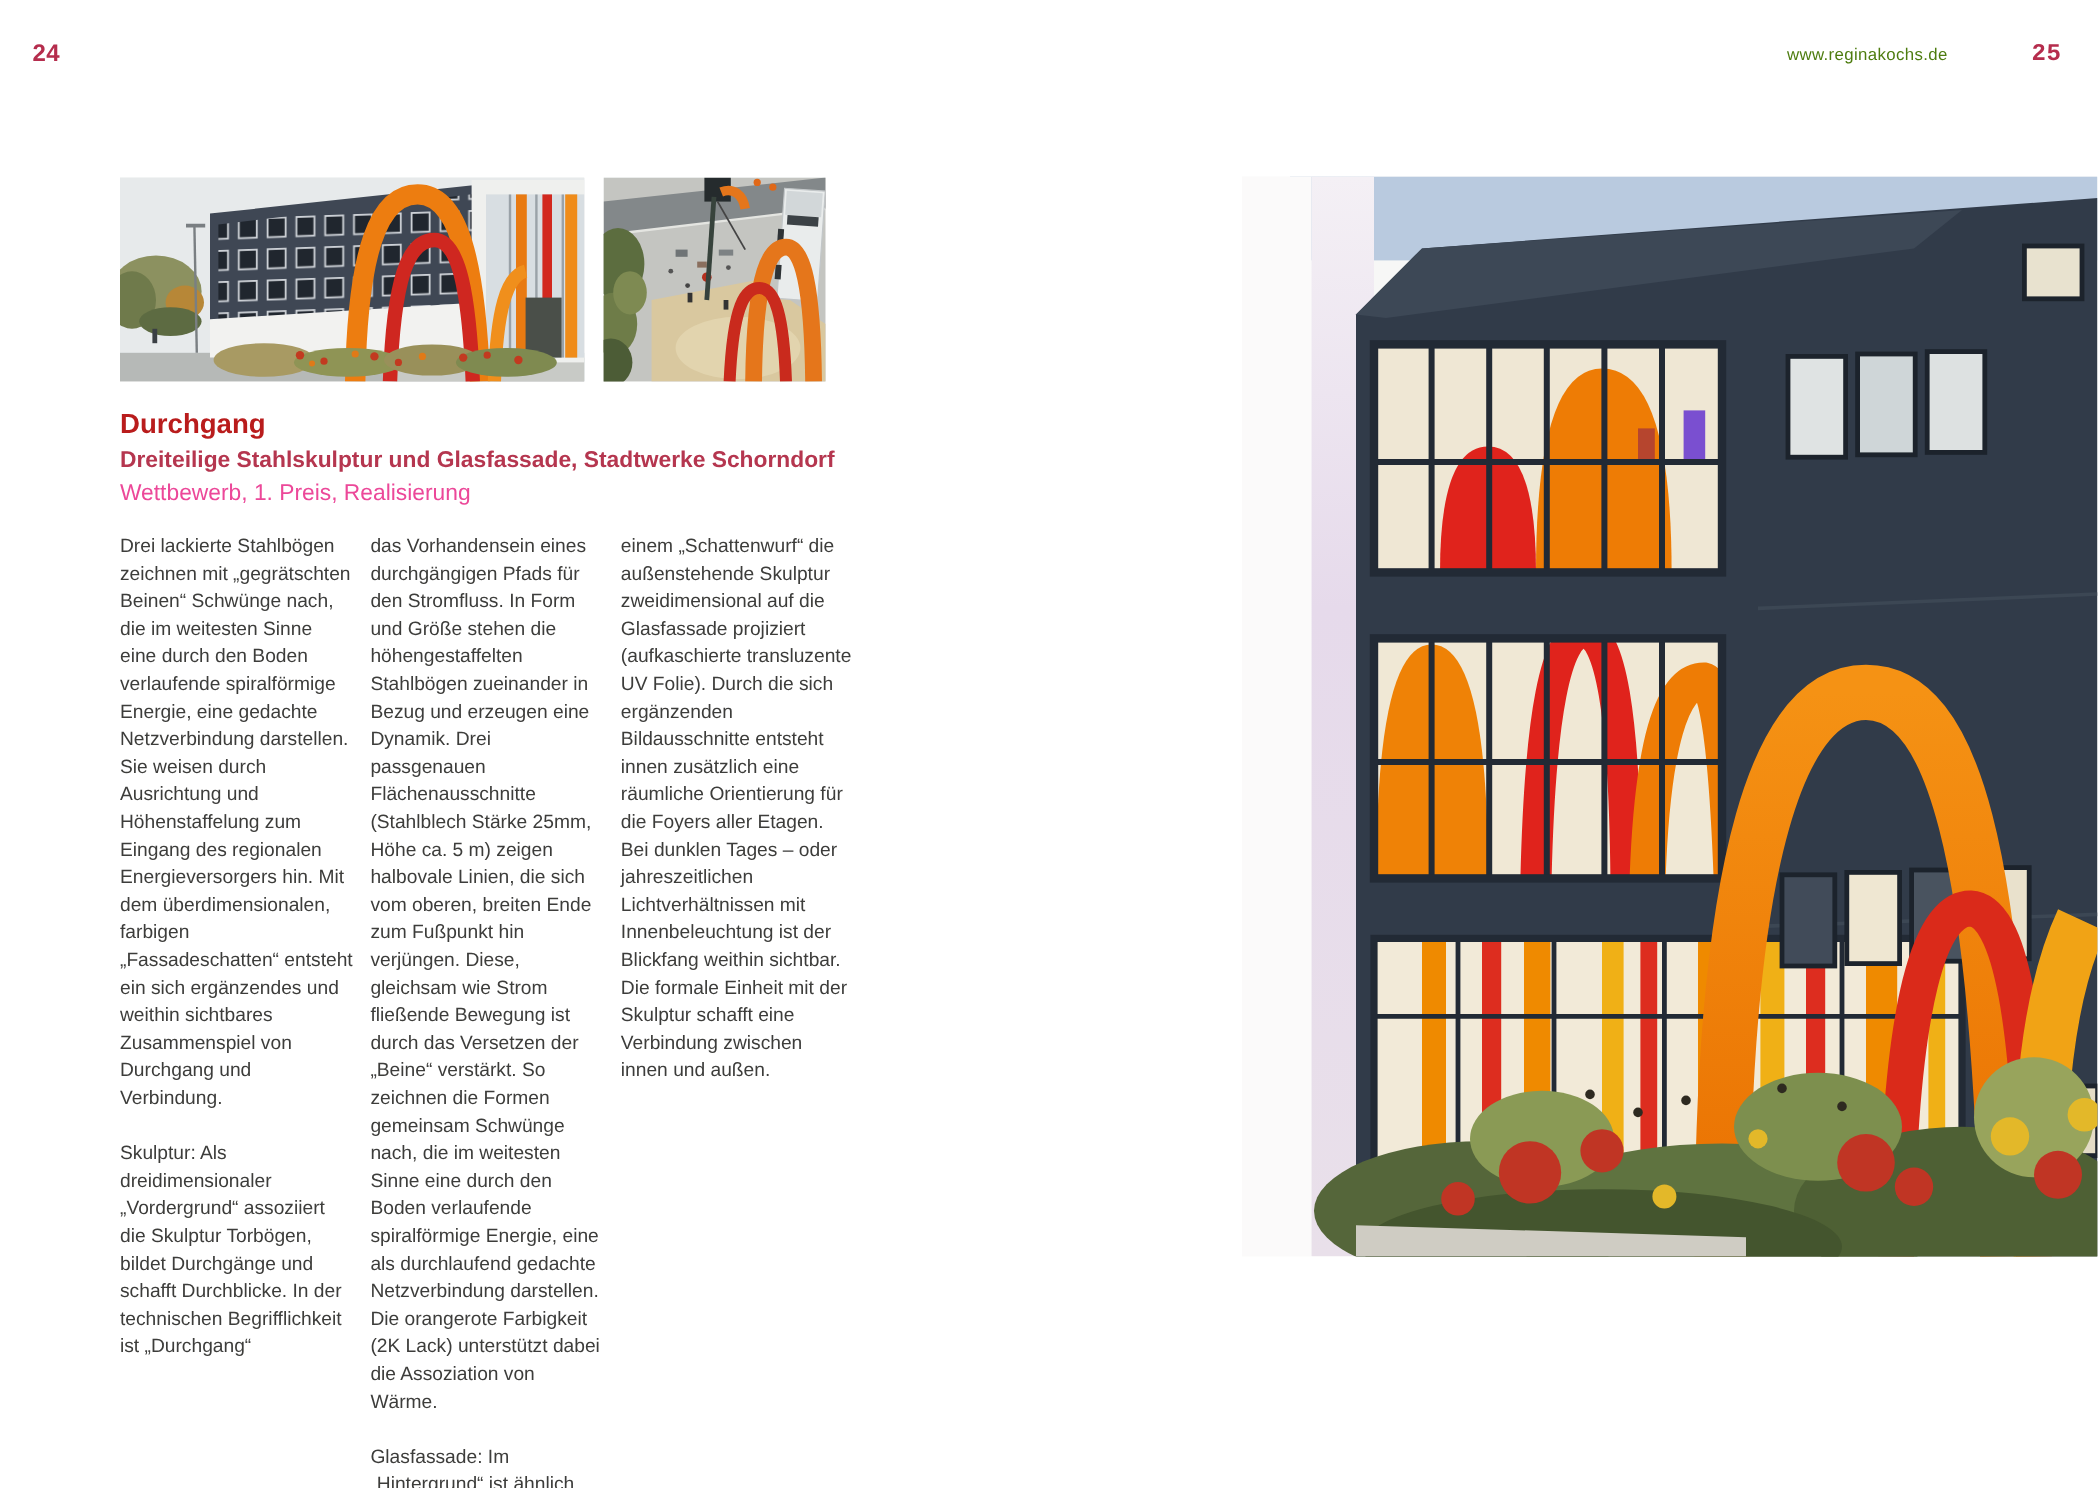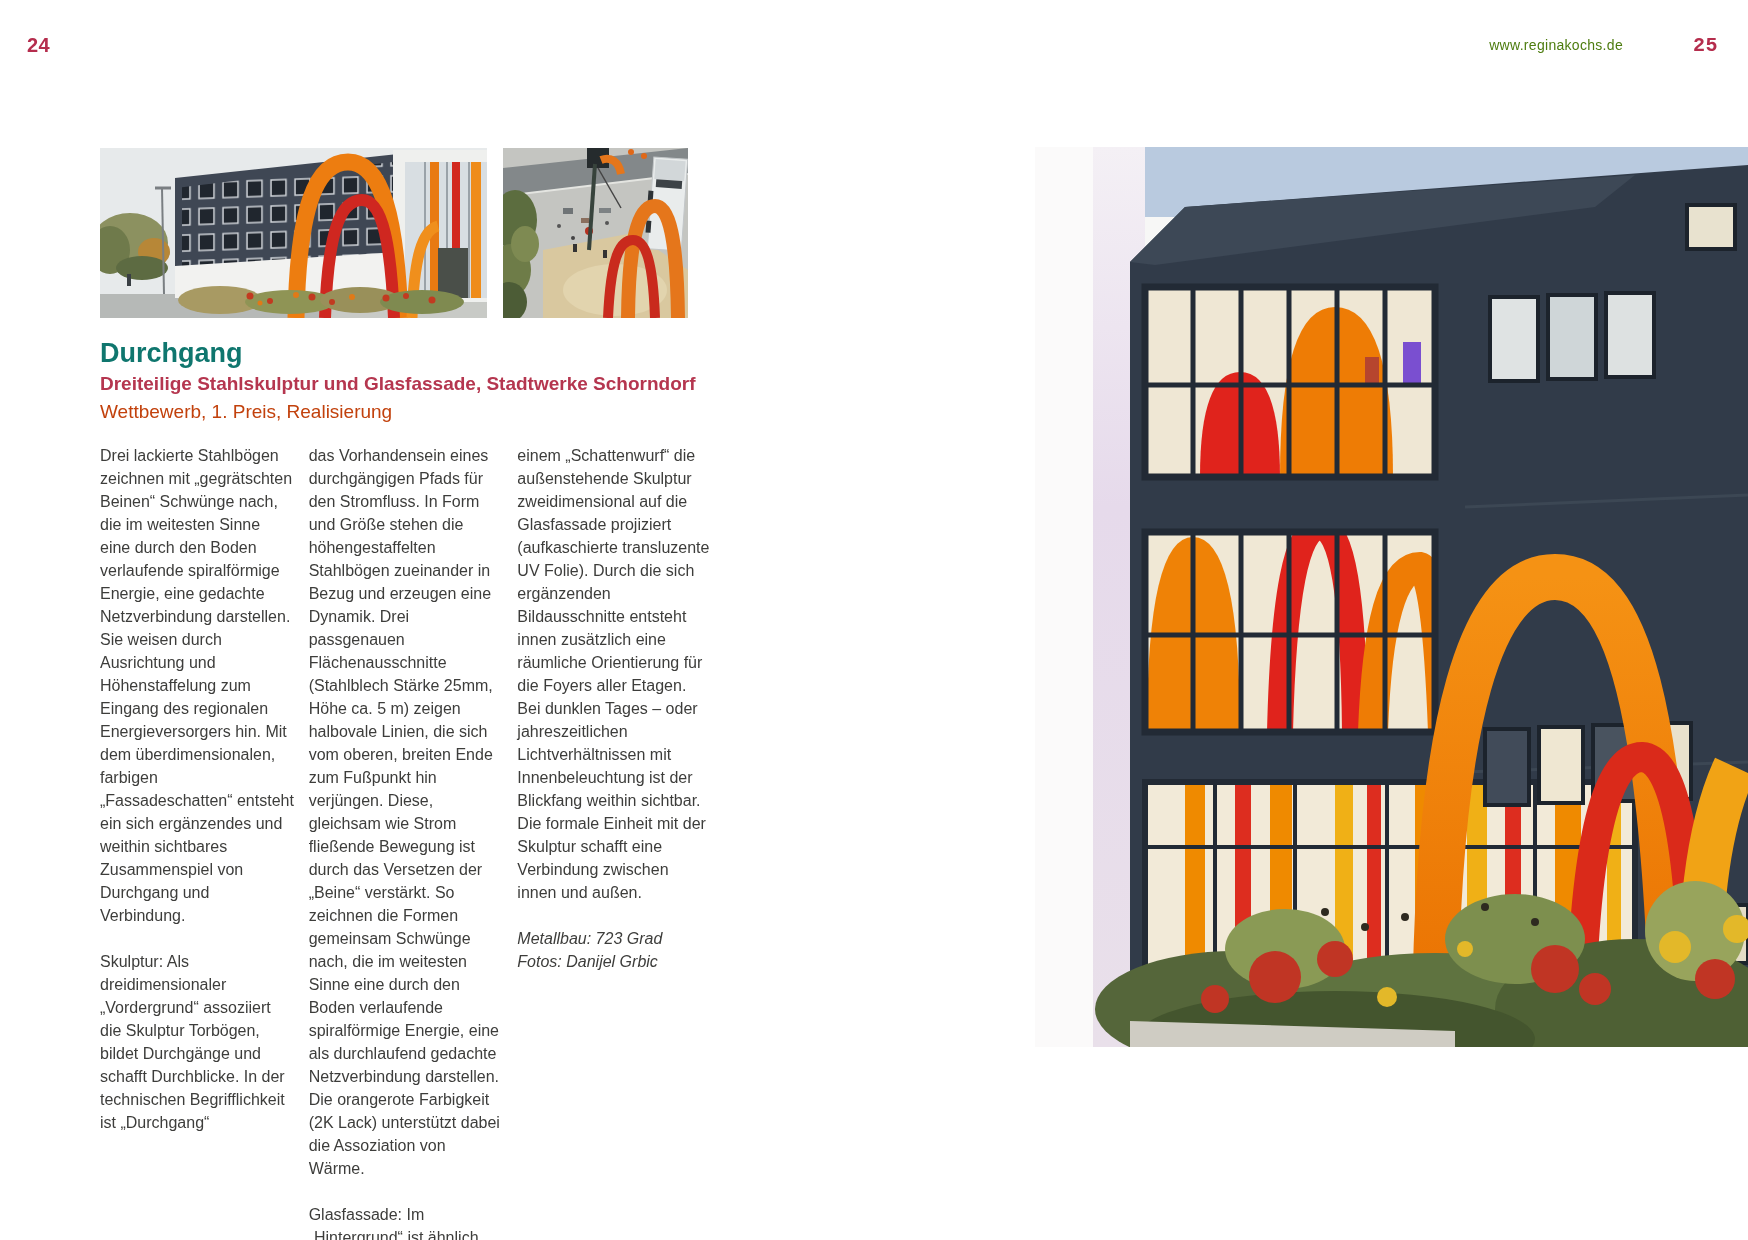--- a/index.html
+++ b/index.html
@@ -11,23 +11,23 @@
   .pagenum{position:absolute;top:34px;font-size:20px;font-weight:bold;color:#b52d4d;letter-spacing:.5px;}
   #pn-left{left:27px;}
   #pn-right{right:30px;font-family:Liberation Mono, monospace;}
   .site-url{position:absolute;top:37px;right:125px;font-size:14px;color:#4d7c0f;letter-spacing:.3px;}
 
   .photo-row{position:absolute;left:100px;top:148px;display:flex;gap:16px;}
   .photo{display:block;background:#e9ebec;}
   .photo svg{display:block;}
 
   .title-block{position:absolute;left:100px;top:338px;width:620px;}
-  .article-title{margin:0;font-size:27px;line-height:30px;font-weight:bold;color:#0f766e;}
+  .article-title{margin:0;font-size:23px;line-height:30px;font-weight:bold;color:#b91c1c;}
   .article-subtitle{margin:4px 0 0 0;font-size:19px;line-height:24px;font-weight:bold;color:#b5364f;}
-  .article-meta{margin:4px 0 0 0;font-size:19px;line-height:24px;color:#c2410c;}
+  .article-meta{margin:4px 0 0 0;font-size:19px;line-height:24px;color:#ec4899;}
 
   .columns{position:absolute;left:100px;top:444px;display:flex;gap:14px;width:612px;}
   .col{width:196px;font-size:16px;line-height:23px;color:#3d3d3b;hyphens:auto;-webkit-hyphens:auto;}
   .col p{margin:0 0 23px 0;}
   .credits{font-style:italic;color:#3d3d3b;}
   .credits div{margin:0;}
 
   .hero{position:absolute;left:1035px;top:147px;width:713px;height:900px;}
   .hero svg{display:block;width:713px;height:900px;}
 </style>
@@ -157,24 +157,20 @@
   <div class="col">
     <p lang="de">Drei lackierte Stahlbögen zeichnen mit „gegrätschten Beinen“ Schwünge nach, die im weitesten Sinne eine durch den Boden verlaufende spiralförmige Energie, eine gedachte Netzverbindung darstellen. Sie weisen durch Ausrichtung und Höhenstaffelung zum Eingang des regionalen Energieversorgers hin. Mit dem überdimensionalen, farbigen „Fassadeschatten“ entsteht ein sich ergänzendes und weithin sichtbares Zusammenspiel von Durchgang und Verbindung.</p>
     <p lang="de">Skulptur: Als dreidimensionaler „Vordergrund“ assoziiert die Skulptur Torbögen, bildet Durchgänge und schafft Durchblicke. In der technischen Begrifflichkeit ist „Durchgang“</p>
   </div>
   <div class="col">
     <p lang="de">das Vorhandensein eines durchgängigen Pfads für den Stromfluss. In Form und Größe stehen die höhengestaffelten Stahlbögen zueinander in Bezug und erzeugen eine Dynamik. Drei passgenauen Flächenausschnitte (Stahlblech Stärke 25mm, Höhe ca. 5 m) zeigen halbovale Linien, die sich vom oberen, breiten Ende zum Fußpunkt hin verjüngen. Diese, gleichsam wie Strom fließende Bewegung ist durch das Versetzen der „Beine“ verstärkt. So zeichnen die Formen gemeinsam Schwünge nach, die im weitesten Sinne eine durch den Boden verlaufende spiralförmige Energie, eine als durchlaufend gedachte Netzverbindung darstellen. Die orangerote Farbigkeit (2K Lack) unterstützt dabei die Assoziation von Wärme.</p>
     <p lang="de">Glasfassade: Im „Hintergrund“ ist ähnlich</p>
   </div>
   <div class="col">
     <p lang="de">einem „Schattenwurf“ die außenstehende Skulptur zweidimensional auf die Glasfassade projiziert (aufkaschierte transluzente UV Folie). Durch die sich ergänzenden Bildausschnitte entsteht innen zusätzlich eine räumliche Orientierung für die Foyers aller Etagen. Bei dunklen Tages – oder jahreszeitlichen Lichtverhältnissen mit Innenbeleuchtung ist der Blickfang weithin sichtbar. Die formale Einheit mit der Skulptur schafft eine Verbindung zwischen innen und außen.</p>
-    <div class="credits">
-      <div>Metallbau: 723 Grad</div>
-      <div>Fotos: Danijel Grbic</div>
-    </div>
   </div>
 </div>
 
 <div class="hero">
   <svg viewBox="0 0 713 900" preserveAspectRatio="none">
     <defs>
       <linearGradient id="lav" x1="0" y1="0" x2="0" y2="1">
         <stop offset="0" stop-color="#f4f0f5"></stop>
         <stop offset="0.4" stop-color="#e6daeb"></stop>
         <stop offset="1" stop-color="#e9e0ea"></stop>

